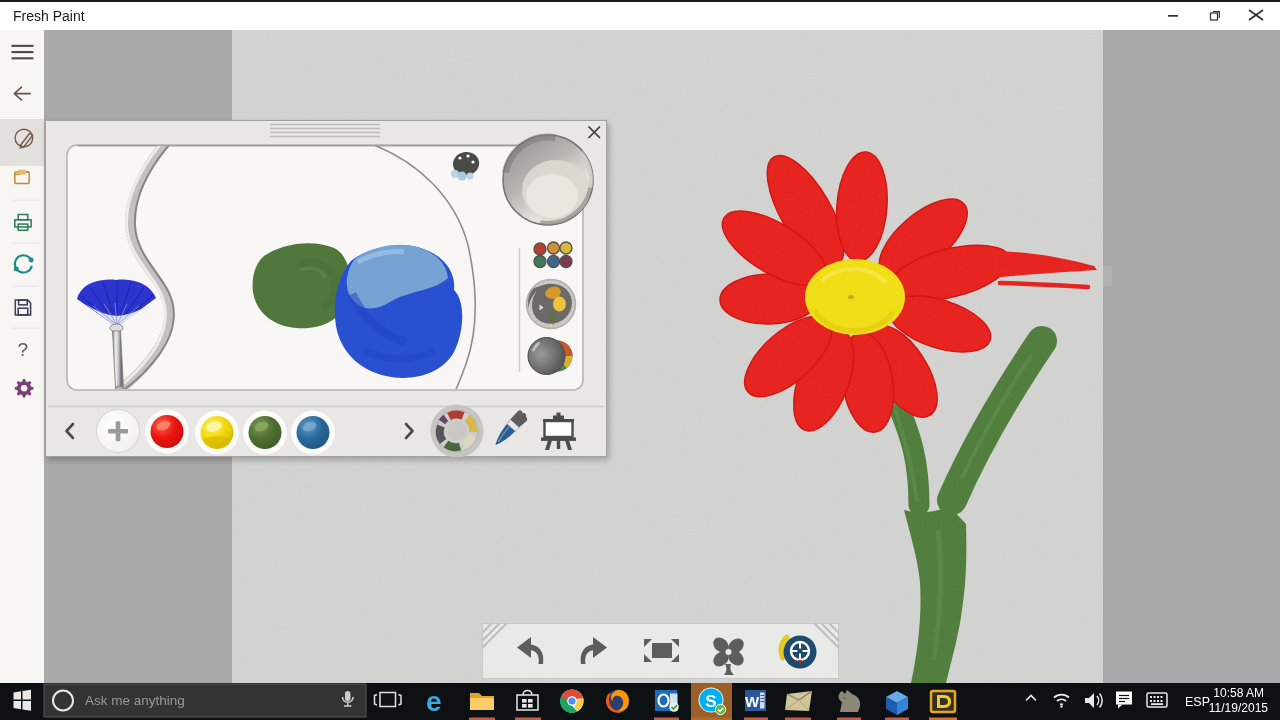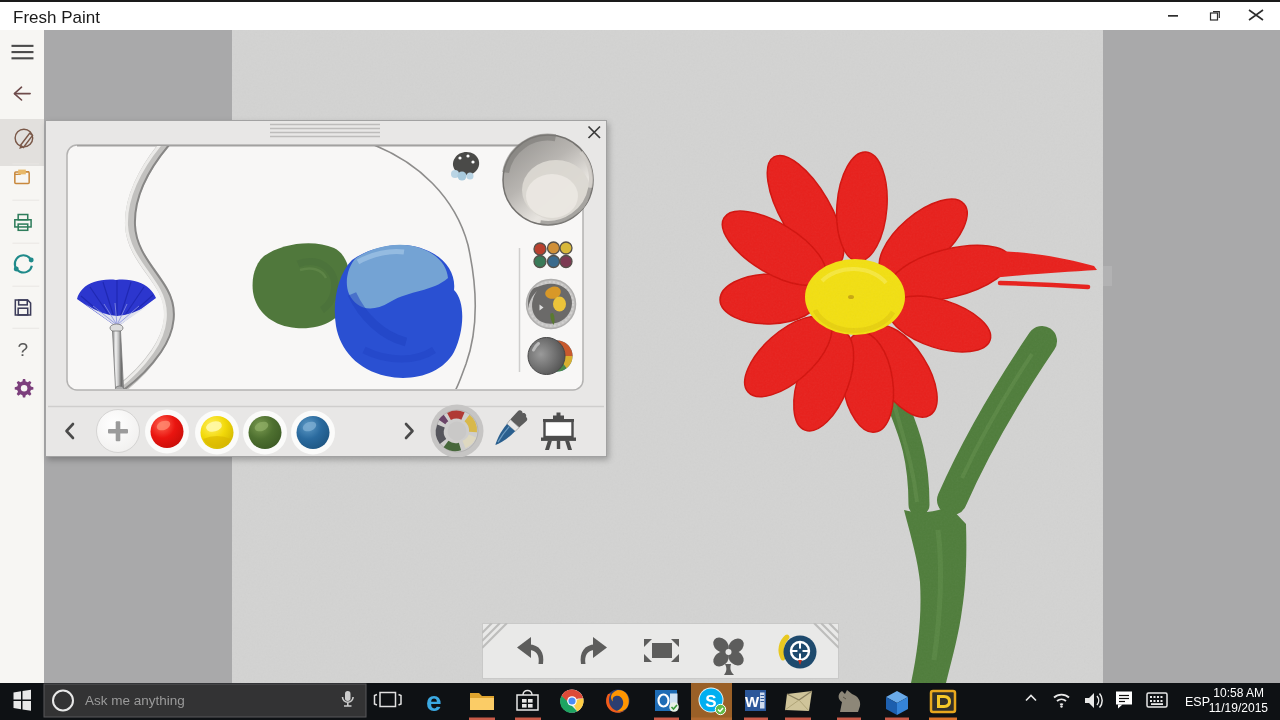--- a/index.html
+++ b/index.html
@@ -7,21 +7,21 @@
   #root{position:absolute;top:0;left:0;width:1280px;height:720px;background:#ffffff;}
   .abs{position:absolute;}
 </style>
 </head>
 <body>
 <div id="root">
 
   <div class="abs" style="left:0;top:0;width:1280px;height:2px;background:#1a1a1a;"></div>
 
   <div class="abs" style="left:0;top:2px;width:1280px;height:28px;background:#ffffff;">
-    <div class="abs" style="left:13px;top:6px;font-size:17px;color:#1a1a1a;">Fresh Paint</div>
+    <div class="abs" style="left:13px;top:6px;font-size:14px;color:#1a1a1a;">Fresh Paint</div>
 
     <svg class="abs" style="left:1155px;top:0px;" width="125" height="27" viewBox="0 0 125 27">
       <rect x="13" y="13" width="10" height="1.7" fill="#2e2e2e"></rect>
       <rect x="55.5" y="11" width="7" height="7" fill="none" stroke="#2e2e2e" stroke-width="1.2"></rect>
       <path d="M58 9.7 h6.3 v6.3" fill="none" stroke="#2e2e2e" stroke-width="1.2"></path>
       <path d="M94 8 L108 18 M108 8 L94 18" stroke="#2e2e2e" stroke-width="1.6"></path>
     </svg>
   </div>
 
   <div class="abs" style="left:44px;top:30px;width:1236px;height:653px;background:#a9a9aa;"></div>

